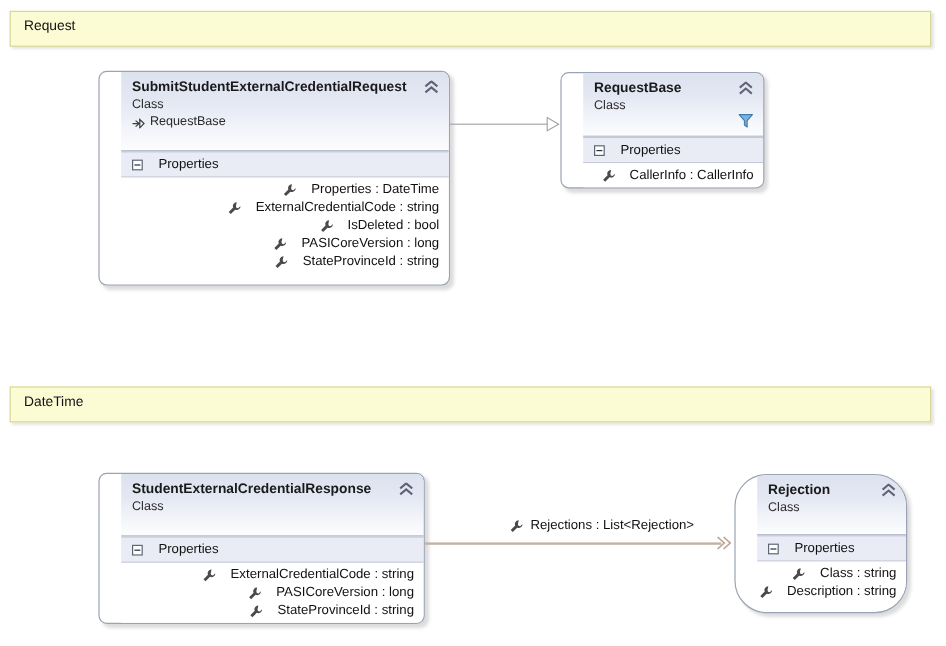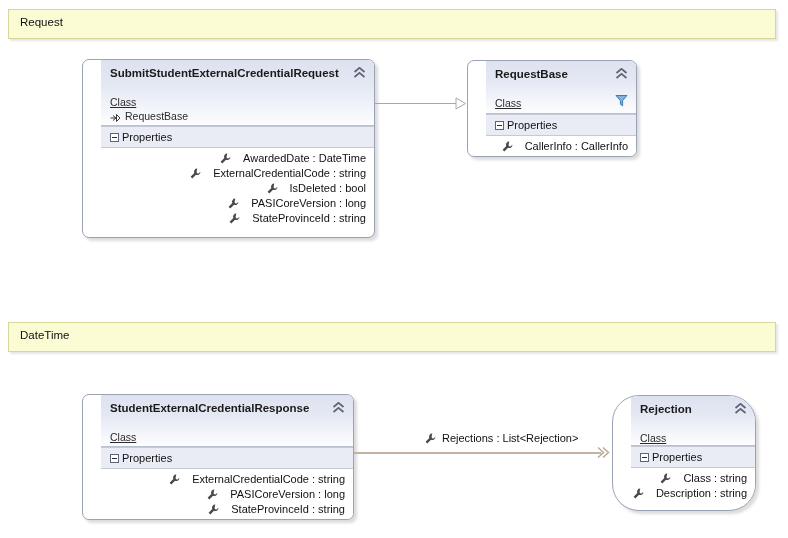--- a/index.html
+++ b/index.html
@@ -57,23 +57,22 @@
     font-weight: bold;
     font-size: 11.5px;
     color: #1a1a1a;
     line-height: 14px;
     white-space: nowrap;
   }
   .cb-stereotype {
     font-size: 10.5px;
     color: #2a2a2a;
     line-height: 13px;
-    margin-top: 16px;
-    white-space: nowrap;
-    text-decoration: underline;
+    margin-top: 1px;
+    white-space: nowrap;
   }
   .cb-base {
     font-size: 10.5px;
     color: #2a2a2a;
     line-height: 13px;
     margin-top: 1px;
     white-space: nowrap;
     display: flex;
     align-items: center;
     gap: 4px;
@@ -99,21 +98,21 @@
   .funnel svg { display: block; }
 
   
   .cb-compartment-header {
     background: #e9ecf5;
     border-top: 1px solid #c3c9d8;
     border-bottom: 1px solid #c3c9d8;
     padding: 3px 9px 3px 9px;
     display: flex;
     align-items: center;
-    gap: 3px;
+    gap: 13px;
     box-sizing: border-box;
   }
   .cb-compartment-title {
     font-size: 11px;
     color: #111111;
     line-height: 14px;
   }
   .expander {
     width: 9px;
     height: 9px;
@@ -224,21 +223,21 @@
     <span class="cb-compartment-title">Properties</span>
   </div>
 
   <div class="member-list">
     <div class="member">
       <span class="wrench">
         <svg width="11" height="11" viewBox="0 0 11 11">
             <path d="M7.3 0.6a3.1 3.1 0 0 0-3.0 4.4L0.6 8.7l1.7 1.7 3.7-3.7a3.1 3.1 0 0 0 4.4-3.0l-1.9 1.9-1.5-0.4-0.4-1.5z" fill="#4a4a4a"></path>
           </svg>
       </span>
-      <span class="member-label">AwardedDate : DateTime</span>
+      <span class="member-label">Properties : DateTime</span>
     </div>
     <div class="member">
       <span class="wrench">
         <svg width="11" height="11" viewBox="0 0 11 11">
             <path d="M7.3 0.6a3.1 3.1 0 0 0-3.0 4.4L0.6 8.7l1.7 1.7 3.7-3.7a3.1 3.1 0 0 0 4.4-3.0l-1.9 1.9-1.5-0.4-0.4-1.5z" fill="#4a4a4a"></path>
           </svg>
       </span>
       <span class="member-label">ExternalCredentialCode : string</span>
     </div>
     <div class="member">

